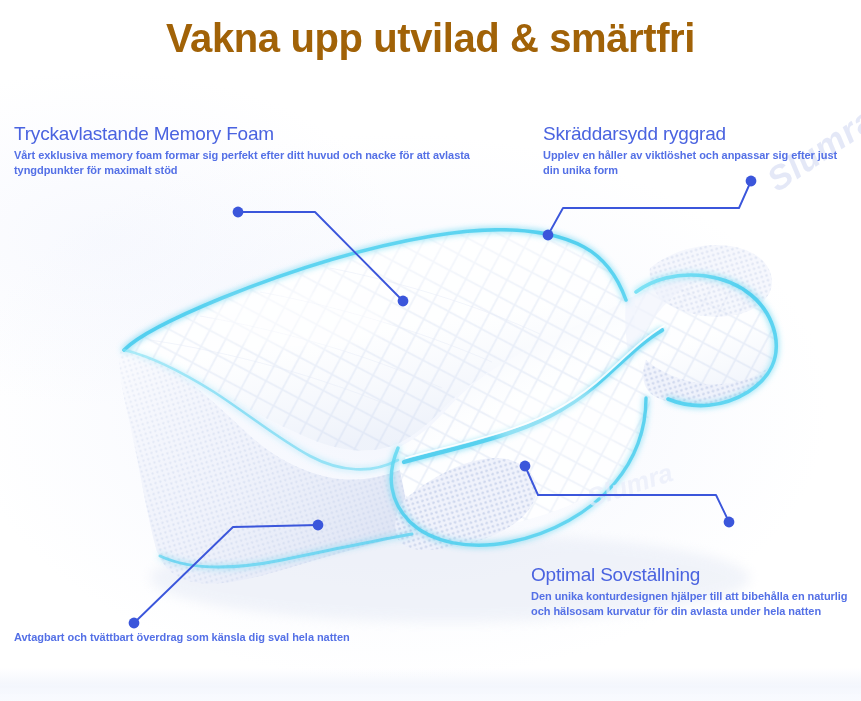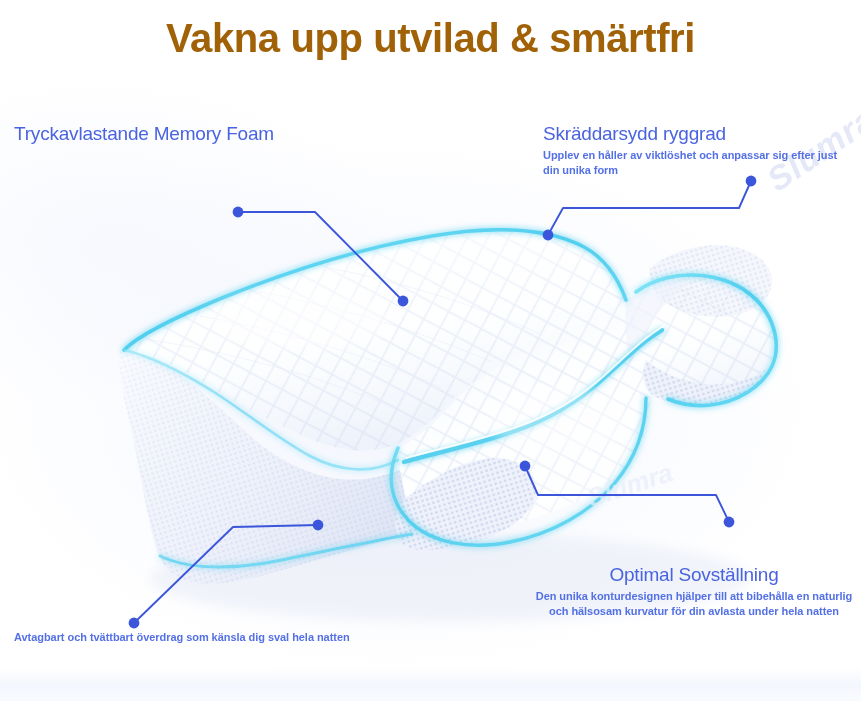--- a/index.html
+++ b/index.html
@@ -89,21 +89,21 @@
     margin: 0;
     font-size: 11px;
     font-weight: 700;
     color: #5470e6;
     line-height: 14.5px;
     letter-spacing: -0.05px;
   }
 
   #callout-tl { left: 14px;  top: 122px; width: 500px; }
   #callout-tr { left: 543px; top: 122px; width: 310px; }
-  #callout-br { left: 531px; top: 563px; width: 326px; text-align: center; }
+  #callout-br { left: 531px; top: 563px; width: 326px; }
   #callout-bl { left: 14px;  top: 630px; width: 480px; }
 
   
   .connectors {
     position: absolute;
     inset: 0;
     pointer-events: none;
   }
 
   
@@ -397,20 +397,21 @@
       <circle cx="548" cy="235" r="5.4"></circle>
       <circle cx="729" cy="522" r="5.4"></circle>
       <circle cx="525" cy="466" r="5.4"></circle>
       <circle cx="134" cy="623" r="5.4"></circle>
       <circle cx="318" cy="525" r="5.4"></circle>
     </g>
   </svg>
 
   <div class="callout" id="callout-tl">
     <h3>Tryckavlastande Memory Foam</h3>
+    <p>Vårt exklusiva memory foam formar sig perfekt efter ditt huvud och nacke för att avlasta tyngdpunkter för maximalt stöd</p>
   </div>
 
   <div class="callout" id="callout-tr">
     <h3>Skräddarsydd ryggrad</h3>
     <p>Upplev en håller av viktlöshet och anpassar sig efter just din unika form</p>
   </div>
 
   <div class="callout" id="callout-br">
     <h3>Optimal Sovställning</h3>
     <p>Den unika konturdesignen hjälper till att bibehålla en naturlig och hälsosam kurvatur för din avlasta under hela natten</p>

